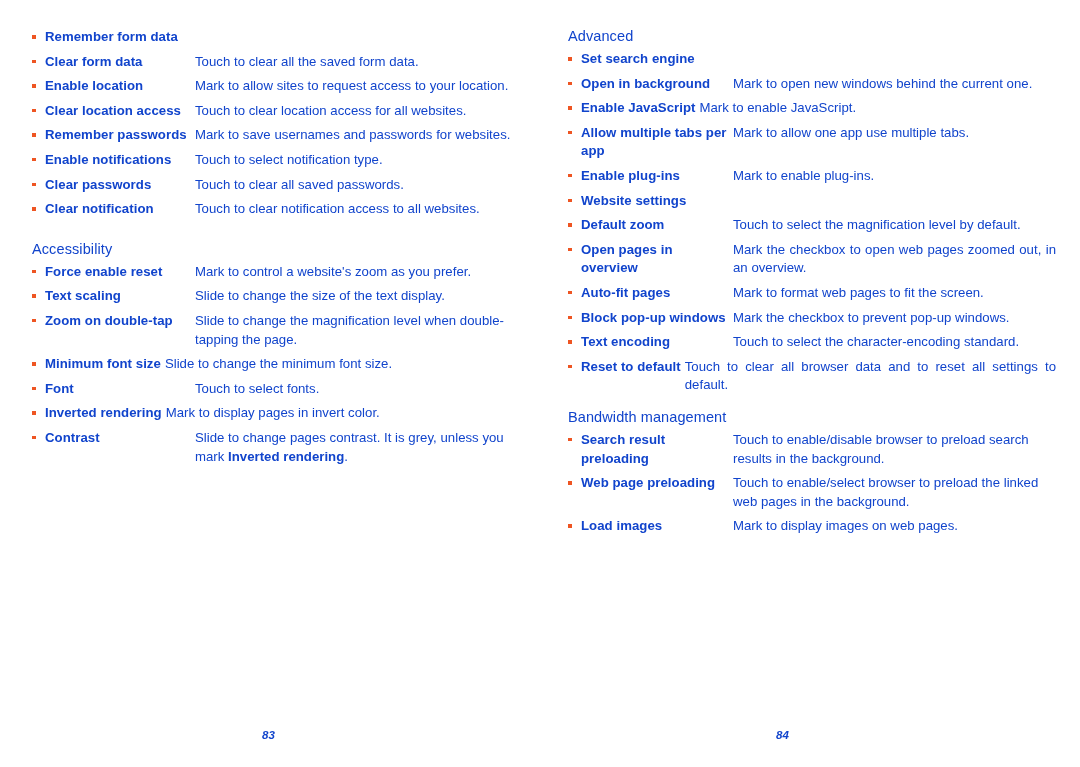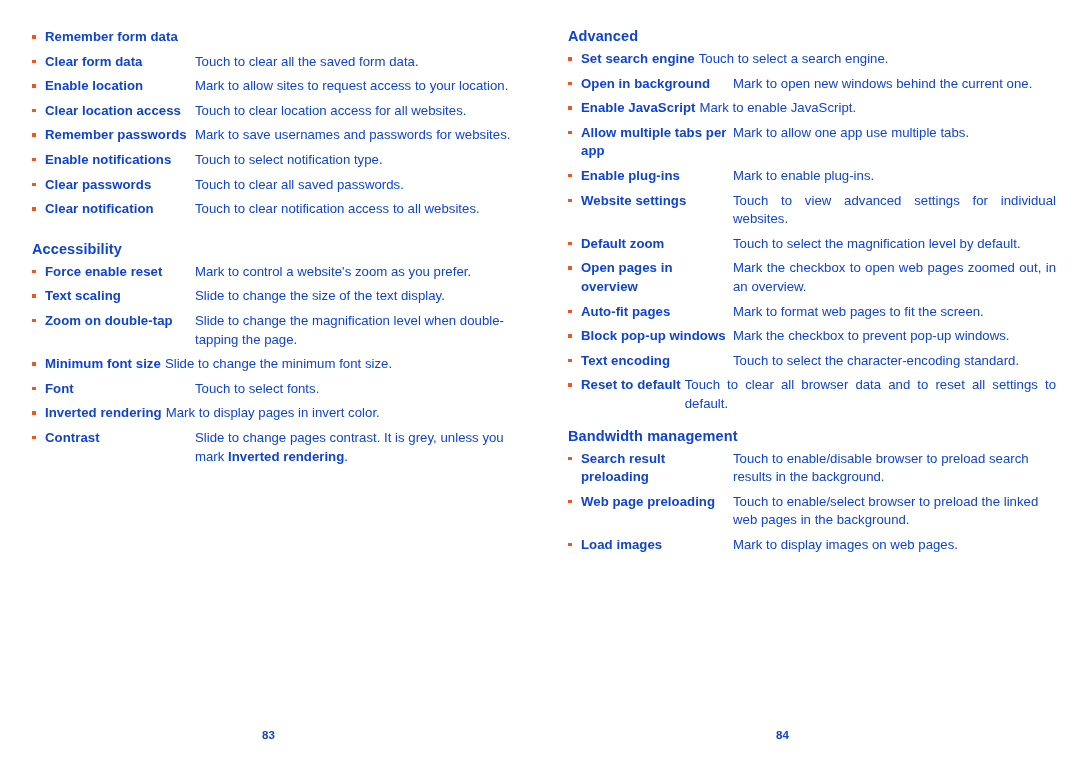--- a/index.html
+++ b/index.html
@@ -32,21 +32,21 @@
   .column-left {
     width: 540px;
     padding: 28px 28px 0 32px;
   }
   .column-right {
     width: 540px;
     padding: 28px 24px 0 28px;
   }
   .section-heading {
     font-size: 14.5px;
-    font-weight: bold;
+    font-weight: normal;
     color: #1144cc;
     letter-spacing: 0.1px;
     margin: 0 0 6px 0;
   }
   .section-heading.spaced {
     margin-top: 22px;
   }
   .rows {
     display: block;
   }
@@ -93,20 +93,21 @@
   }
   .desc.left { text-align: left; }
   .desc b { font-weight: bold; }
 
   .page-number {
     position: absolute;
     bottom: 26px;
     font-size: 11.5px;
     font-weight: bold;
     color: #1144cc;
+    font-style: italic;
   }
   .page-number-left { left: 262px; }
   .page-number-right { left: 776px; }
 </style>
 </head>
 <body>
 
 <div class="page">
 
   <div class="column column-left">
@@ -196,21 +197,20 @@
   </div>
 
   <div class="column column-right">
 
     <div class="section-heading">Advanced</div>
 
     <div class="rows">
       <div class="row">
         <span class="bullet"><i></i></span>
         <span class="term wide">Set search engine</span>
-        <span class="desc left">Touch to select a search engine.</span>
       </div>
       <div class="row">
         <span class="bullet"><i></i></span>
         <span class="term">Open in background</span>
         <span class="desc">Mark to open new windows behind the current one.</span>
       </div>
       <div class="row">
         <span class="bullet"><i></i></span>
         <span class="term wide">Enable JavaScript</span>
         <span class="desc left">Mark to enable JavaScript.</span>
@@ -221,21 +221,20 @@
         <span class="desc left">Mark to allow one app use multiple tabs.</span>
       </div>
       <div class="row">
         <span class="bullet"><i></i></span>
         <span class="term">Enable plug-ins</span>
         <span class="desc left">Mark to enable plug-ins.</span>
       </div>
       <div class="row">
         <span class="bullet"><i></i></span>
         <span class="term">Website settings</span>
-        <span class="desc">Touch to view advanced settings for individual websites.</span>
       </div>
       <div class="row">
         <span class="bullet"><i></i></span>
         <span class="term">Default zoom</span>
         <span class="desc">Touch to select the magnification level by default.</span>
       </div>
       <div class="row">
         <span class="bullet"><i></i></span>
         <span class="term">Open pages in overview</span>
         <span class="desc">Mark the checkbox to open web pages zoomed out, in an overview.</span>

